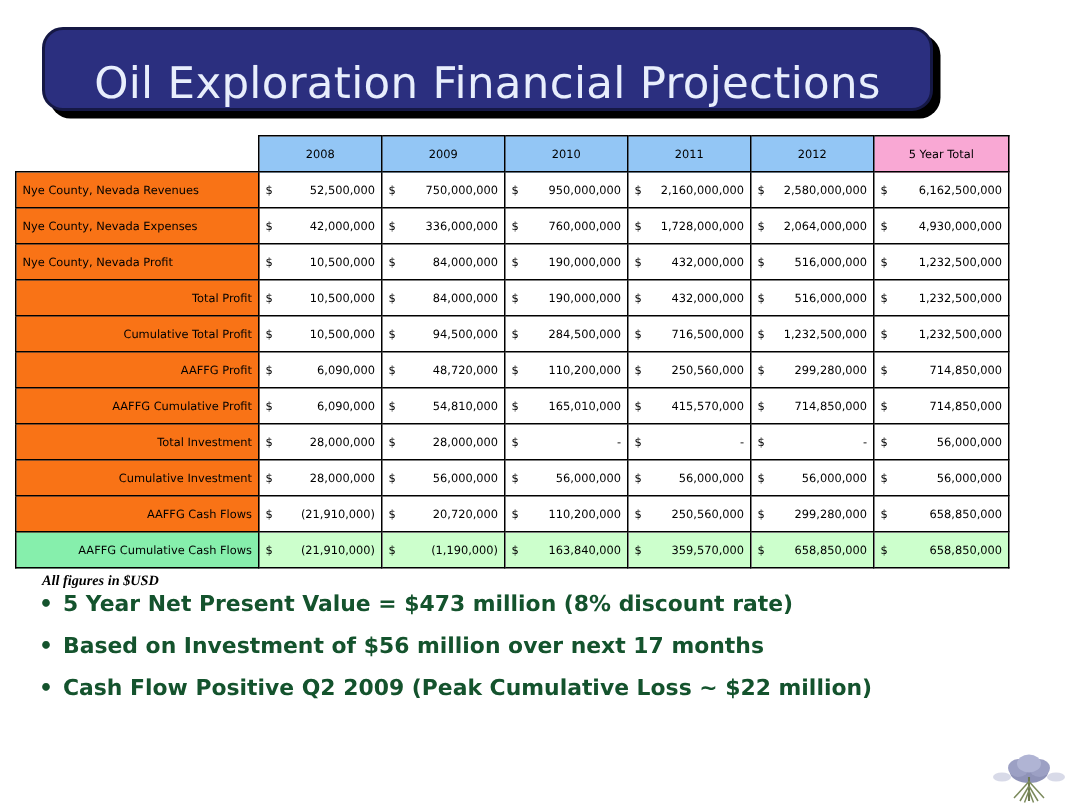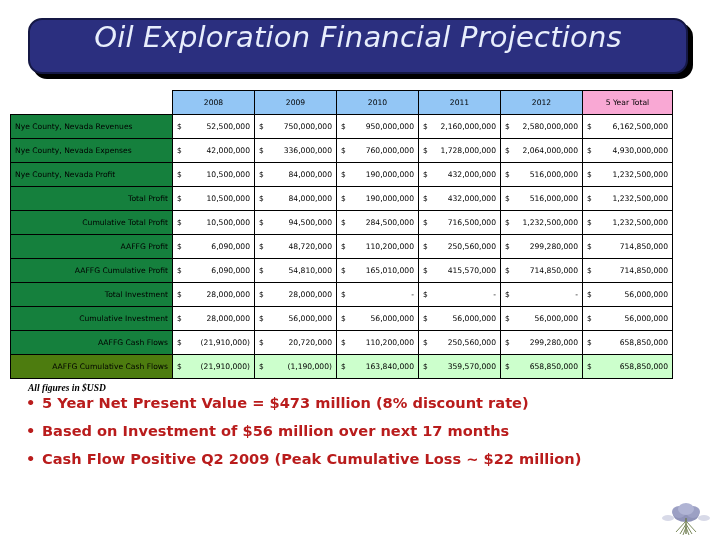--- a/index.html
+++ b/index.html
@@ -13,31 +13,30 @@
     font-family: "Liberation Sans", sans-serif;
     overflow: hidden;
     position: relative;
   }
 
   
   #title-banner {
     position: absolute;
     left: 28px;
     top: 18px;
-    width: 660px;
+    width: 594px;
     height: 56px;
     background: #2b2f7f;
     border-radius: 14px;
     box-shadow: 5px 5px 0px 0px #000000;
     border: 2px solid #151845;
     display: flex;
-    align-items: flex-start;
+    align-items: flex-end;
     justify-content: center;
     box-sizing: border-box;
-    font-style: italic;
   }
   #title-text {
     color: #e8eefc;
     font-size: 29px;
     font-family: "DejaVu Sans", sans-serif;
     letter-spacing: 0.2px;
     white-space: nowrap;
   }
 
   
@@ -77,27 +76,27 @@
     font-size: 8px;
   }
   th.total-head {
     background: #f9a8d4;
     text-align: center;
     font-weight: normal;
     font-size: 8px;
   }
 
   td.row-label {
-    background: #15803d;
+    background: #f97316;
     font-size: 7.6px;
   }
   td.row-label.align-left  { text-align: left; }
   td.row-label.align-right { text-align: right; }
 
-  tr.green-row td.row-label { background: #4d7c0f; }
+  tr.green-row td.row-label { background: #86efac; }
   tr.green-row td.num       { background: #ccffcc; }
 
   td.num {
     background: #ffffff;
     text-align: left;
     font-size: 7.6px;
     white-space: nowrap;
     position: relative;
   }
   td.num .cur {
@@ -129,21 +128,21 @@
     top: 394px;
     width: 670px;
     margin: 0;
     padding: 0;
     list-style: none;
   }
   #bullet-list li {
     font-family: "DejaVu Sans", sans-serif;
     font-weight: bold;
     font-size: 14.6px;
-    color: #b91c1c;
+    color: #14532d;
     margin: 0 0 11px 0;
     white-space: nowrap;
   }
   #bullet-list li .bullet-dot {
     display: inline-block;
     width: 16px;
   }
 
   
   #page-number {

